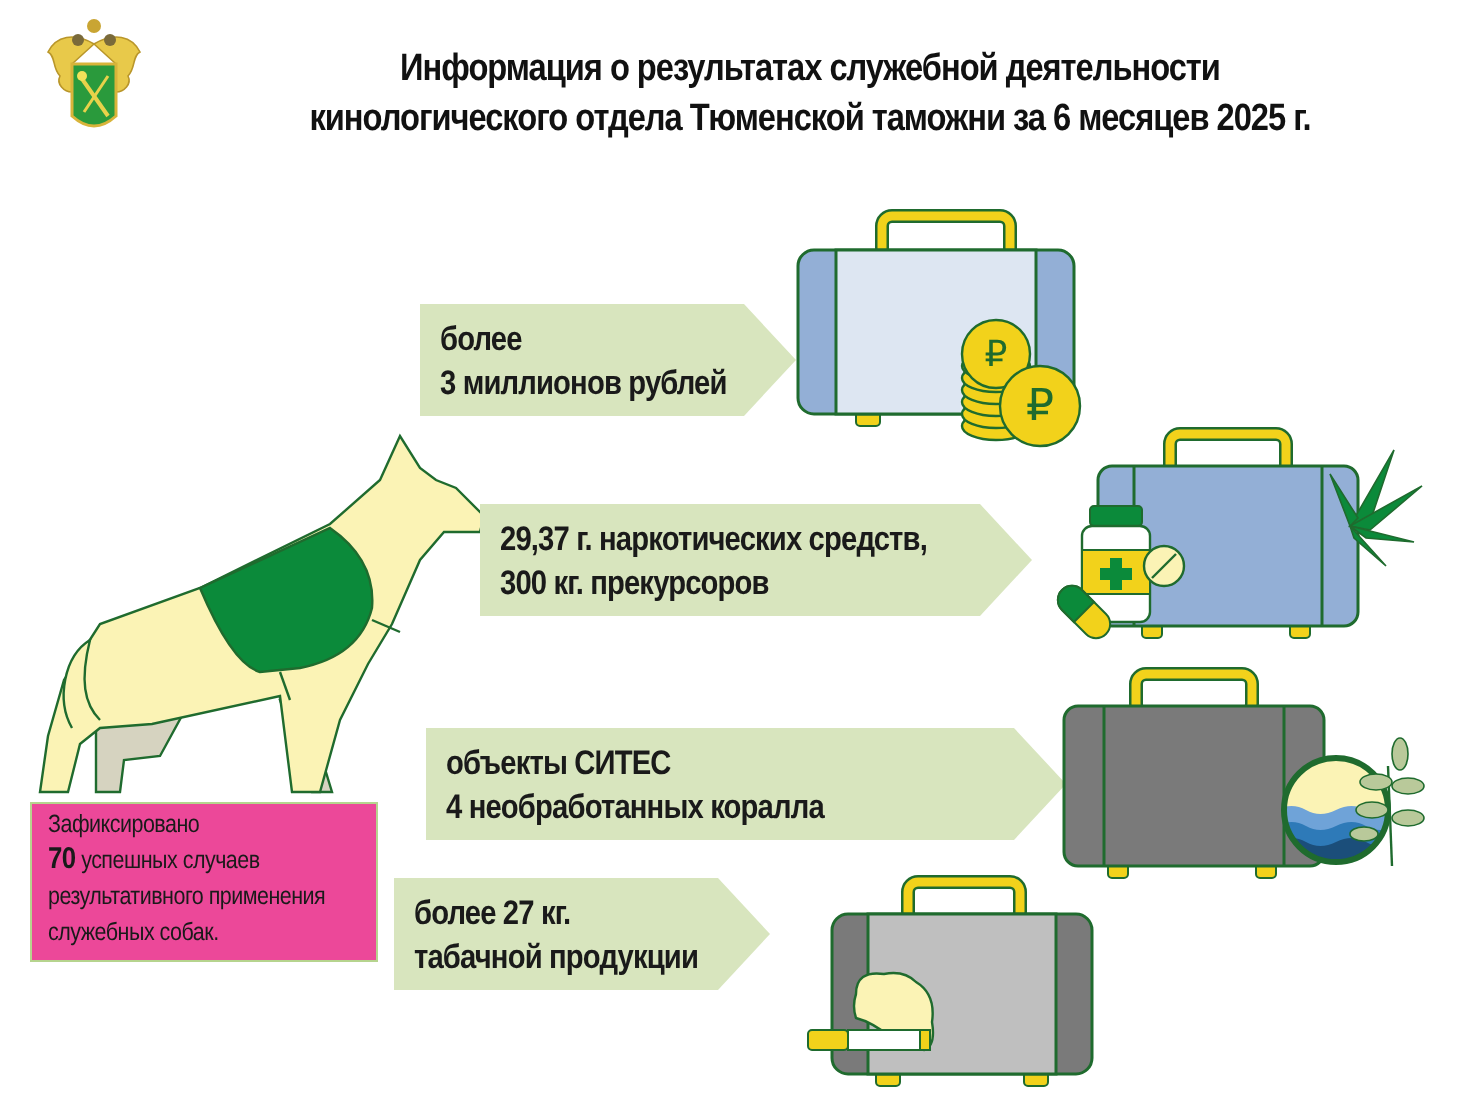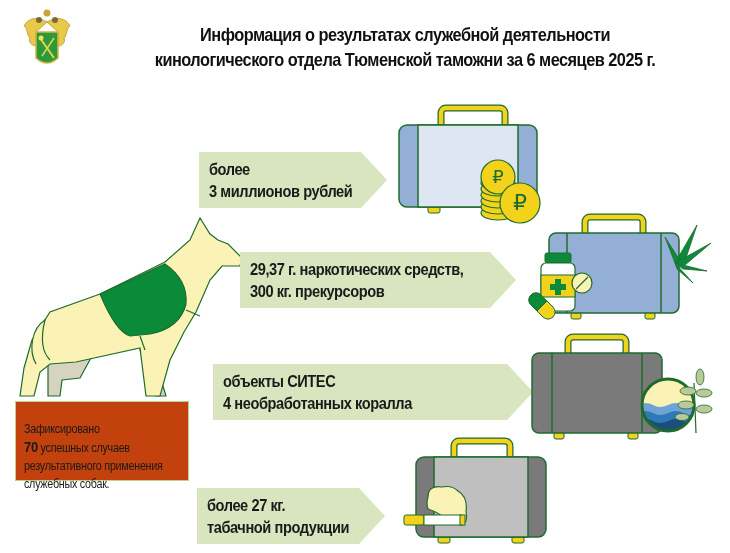--- a/index.html
+++ b/index.html
@@ -9,21 +9,21 @@
   .title { left: 100px; top: 22px; width: 610px; text-align: center;
            font-family: "Liberation Sans", sans-serif; font-size: 19px; font-weight: bold;
            line-height: 25px; letter-spacing: -0.6px; transform: scaleX(0.86); transform-origin: center; }
   .title div { white-space: nowrap; }
   .banner { position: absolute; background: #d8e5be; height: 56px;
             clip-path: polygon(0 0, calc(100% - 26px) 0, 100% 50%, calc(100% - 26px) 100%, 0 100%); }
   .banner .txt { position: absolute; left: 10px; top: 7px; font-size: 17px; font-weight: bold;
                  line-height: 22px; white-space: nowrap; letter-spacing: -0.5px;
                  transform: scaleX(0.86); transform-origin: left; color: #1a1a1a; }
   .info { left: 15px; top: 401px; width: 174px; height: 80px; border: 1.5px solid #b6d48e;
-          background: #c2410c; box-sizing: border-box; padding: 18px 0 0 8px; }
+          background: #ec4899; box-sizing: border-box; padding: 1px 0 0 8px; }
   .info div { font-size: 12.5px; line-height: 18px; white-space: nowrap; letter-spacing: -0.3px;
               transform: scaleX(0.86); transform-origin: left; color: #1a1a1a; }
   .info b { font-size: 15px; }
   svg { position: absolute; overflow: visible; }
 </style>
 </head>
 <body>
 
 <svg style="left:22px;top:8px" width="50" height="66" viewBox="0 0 50 66">
   <path d="M25 14 C15 8 6 10 2 18 C6 20 4 26 8 30 C6 34 10 38 14 38 L14 24 Z" fill="#e8c94a" stroke="#b9962a" stroke-width="0.8"></path>
@@ -48,39 +48,39 @@
   <path d="M140 150 L152 150 L166 196 L156 196 Z" fill="#d6d3c0" stroke="#1f6b2e" stroke-width="1.2"></path>
 
   <path d="M200 18 L190 40 L165 62 L100 94 L50 112 L32 140 L24 168 L20 196 L34 196 L40 172 L50 164 L76 162 L140 148 L146 196 L160 196 L170 160 L184 132 L196 112 L210 80 L222 66 L240 66 L242 58 L228 44 L218 40 L210 34 Z" fill="#fbf3b5" stroke="#1f6b2e" stroke-width="1.2"></path>
   <path d="M36 164 C28 150 32 128 45 120 C40 140 42 152 50 160" fill="#fbf3b5" stroke="#1f6b2e" stroke-width="1.2"></path>
 
   <path d="M100 94 L165 64 Q188 80 186 104 Q180 128 150 134 L130 136 Q116 132 100 94 Z" fill="#0b8a3a" stroke="#1f6b2e" stroke-width="1.2"></path>
   <line x1="186" y1="110" x2="200" y2="116" stroke="#1f6b2e" stroke-width="1.2"></line>
   <line x1="140" y1="136" x2="145" y2="150" stroke="#1f6b2e" stroke-width="1.2"></line>
 </svg>
 
-<div class="banner" style="left:199px;top:152px;width:188px;">
+<div class="banner" style="left:210px;top:152px;width:188px;">
   <div class="txt">
     <div>более</div>
     <div>3 миллионов рублей</div>
   </div>
 </div>
 <div class="banner" style="left:240px;top:252px;width:276px;">
   <div class="txt">
     <div>29,37 г. наркотических средств,</div>
     <div>300 кг. прекурсоров</div>
   </div>
 </div>
 <div class="banner" style="left:213px;top:364px;width:320px;">
   <div class="txt">
     <div>объекты СИТЕС</div>
     <div>4 необработанных коралла</div>
   </div>
 </div>
-<div class="banner" style="left:197px;top:488px;width:188px;">
+<div class="banner" style="left:197px;top:439px;width:188px;">
   <div class="txt">
     <div>более 27 кг.</div>
     <div>табачной продукции</div>
   </div>
 </div>
 
 <div class="abs info">
   <div>Зафиксировано</div>
   <div><b>70</b><span> успешных случаев</span></div>
   <div>результативного применения</div>

